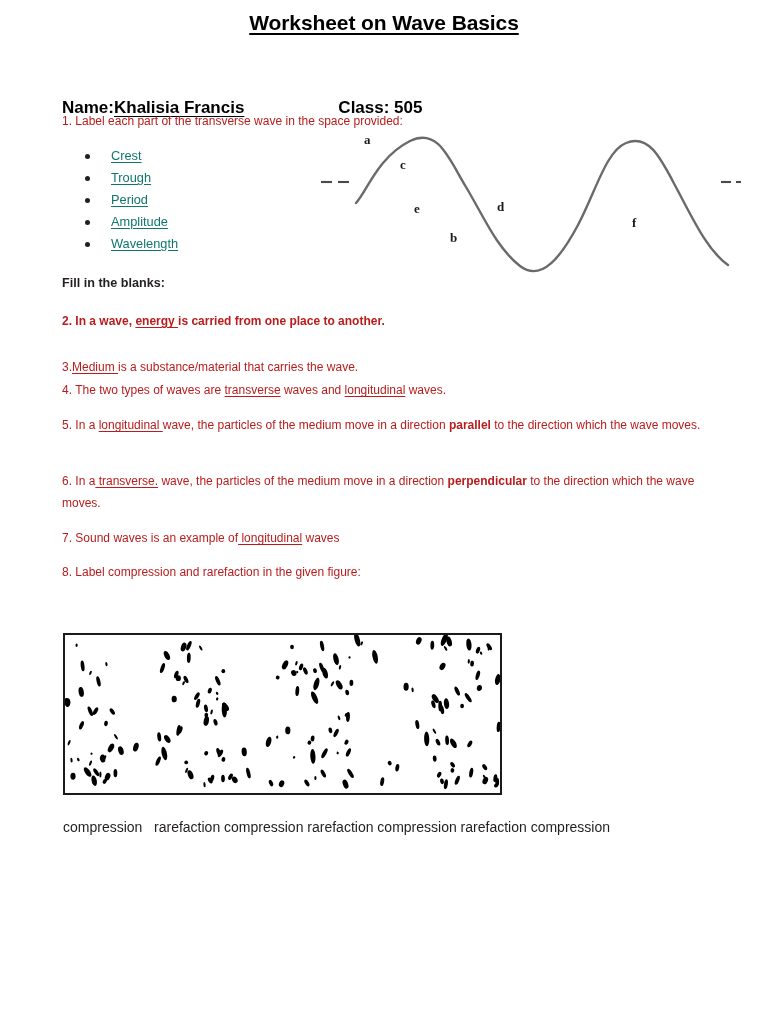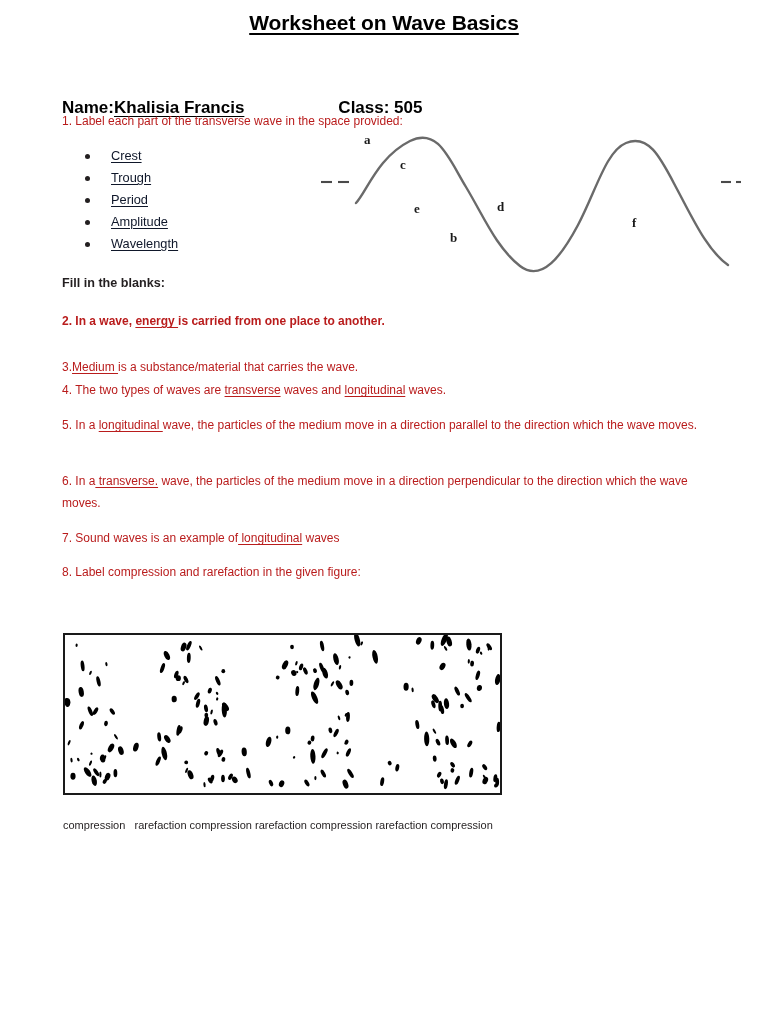--- a/index.html
+++ b/index.html
@@ -62,21 +62,21 @@
   
   .q {
     position: absolute;
     left: 62px;
     font-size: 12px;
     line-height: 22px;
     color: #b91c1c;
     width: 664px;
   }
   .q .u { text-decoration: underline; text-underline-offset: 2px; }
-  .q .b { font-weight: normal; margin-top: 16px; }
+  .q .b { font-weight: bold; margin-top: 16px; }
 
   .section-head {
     position: absolute;
     left: 62px;
     font-size: 12.6px;
     font-weight: bold;
     color: #231f20;
   }
 
   
@@ -86,21 +86,21 @@
     top: 145px;
     margin: 0;
     padding: 0;
     list-style: none;
   }
   .bullets li {
     position: relative;
     height: 22px;
     line-height: 22px;
     font-size: 12.8px;
-    color: #0f172a;
+    color: #0f766e;
     padding-left: 33px;
   }
   .bullets li::before {
     content: "";
     position: absolute;
     left: 7px;
     top: 9px;
     width: 5px;
     height: 5px;
     border-radius: 50%;
@@ -139,21 +139,21 @@
     background: #ffffff;
     box-sizing: border-box;
     overflow: hidden;
   }
   .cfig svg { display: block; }
 
   .cfig-caption {
     position: absolute;
     left: 63px;
     top: 819px;
-    font-size: 11px;
+    font-size: 14px;
     color: #231f20;
     white-space: pre;
   }
 </style>
 </head>
 <body>
 
 <div class="page">
 
   <div class="doc-title">

